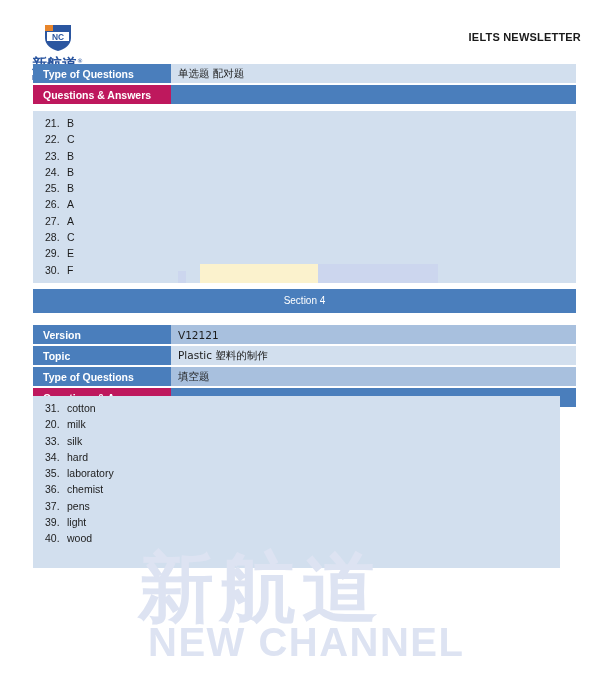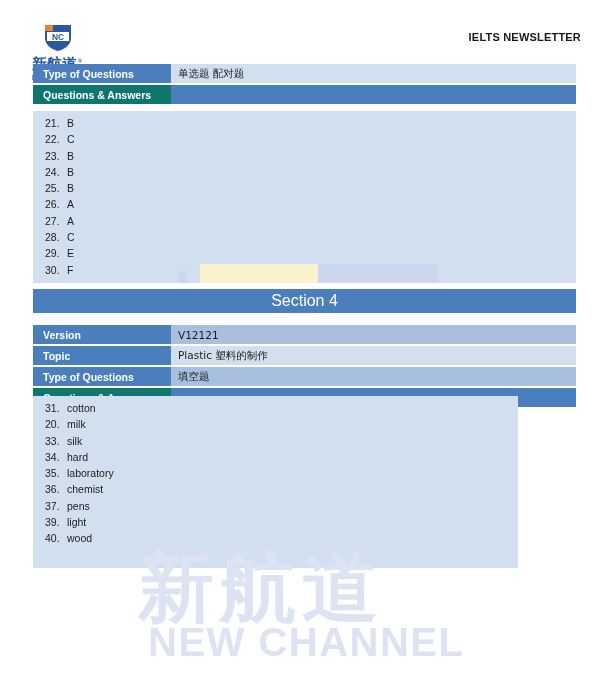--- a/index.html
+++ b/index.html
@@ -117,21 +117,21 @@
     height: 15px;
     vertical-align: middle;
     font-family: "DejaVu Sans", "Liberation Sans", sans-serif;
   }
 
   .val-cell.light {
     background: #d2dfee;
   }
 
   .band-cell {
-    background: #0f766e;
+    background: #be185d;
     color: #ffffff;
     font-weight: bold;
     font-size: 10.5px;
     padding: 2px 0 2px 10px;
     height: 15px;
     vertical-align: middle;
   }
 
   .band-blank {
     background: #4a7ebc;
@@ -176,21 +176,21 @@
   
   .deco {
     position: absolute;
   }
 
   
   .section-bar {
     position: absolute;
     background: #4a7ebc;
     color: #ffffff;
-    font-size: 16px;
+    font-size: 10px;
     text-align: center;
     line-height: 24px;
     height: 24px;
   }
 
   
   .watermark {
     position: absolute;
     left: 0;
     top: 0;
@@ -354,21 +354,21 @@
         <td></td>
         <td></td>
       </tr>
       <tr>
         <td class="band-cell">Questions &amp; Answers</td>
         <td class="band-blank"></td>
       </tr>
     </tbody>
   </table>
 
-  <div class="answers" style="left:33px; top:396px; width:485px; height:172px;">
+  <div class="answers" style="left:33px; top:396px; width:527px; height:172px;">
     <ol>
       <li>
         <span class="ans-num">31.</span>
         <span class="ans-val">cotton</span>
       </li>
       <li>
         <span class="ans-num">20.</span>
         <span class="ans-val">milk</span>
       </li>
       <li>

